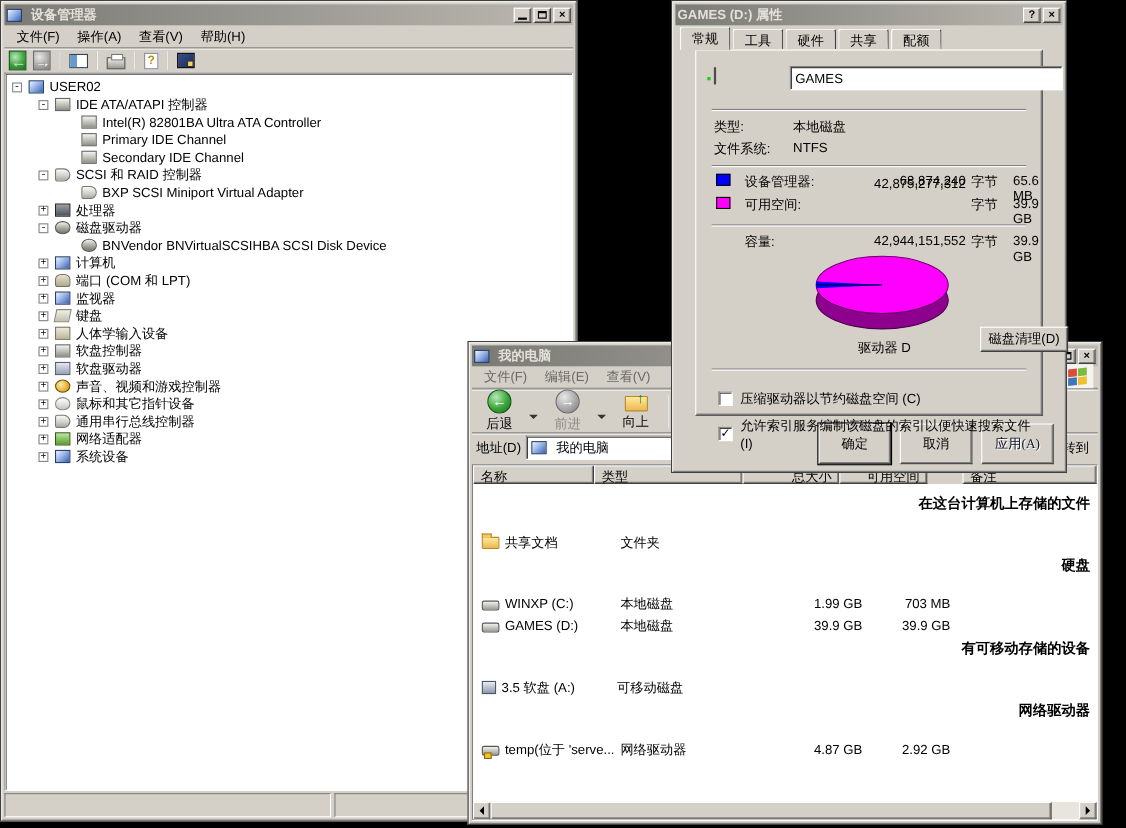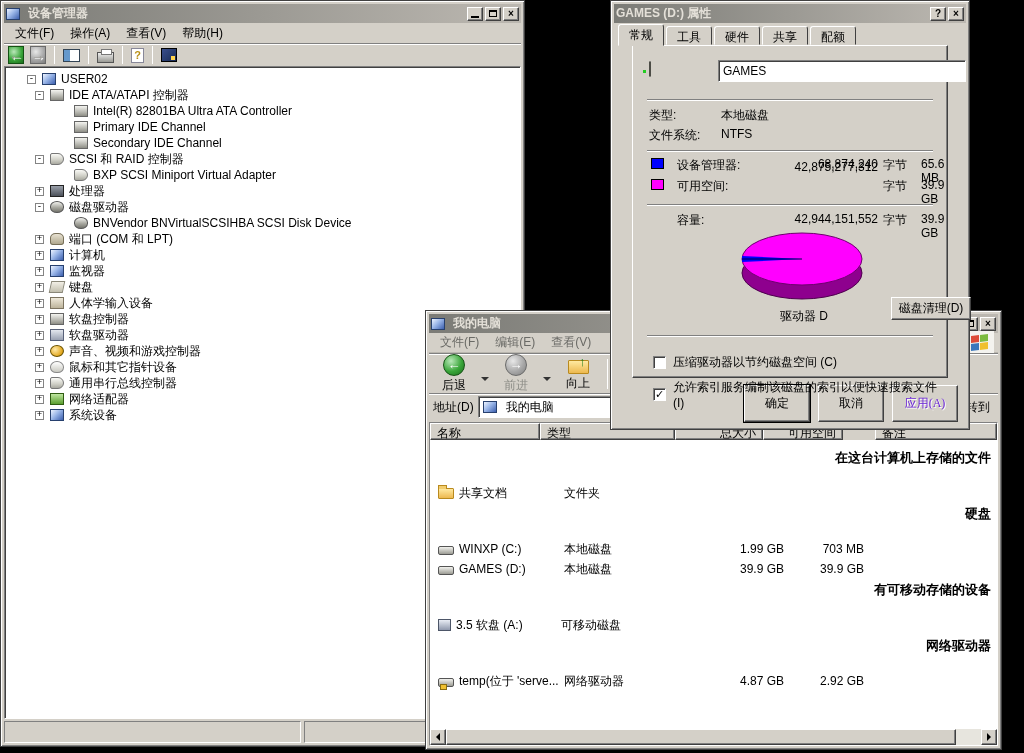--- a/index.html
+++ b/index.html
@@ -23,30 +23,30 @@
   .menubar { display:flex; align-items:center; height:20px; padding:0 4px; gap:2px; }
   .menu-item { padding:2px 7px; white-space:nowrap; }
   .toolbar { display:flex; align-items:center; border-top:1px solid #808080; box-shadow:0 1px 0 #fff inset;
              padding:2px 4px; gap:6px; }
   .tool-sep { width:1px; height:18px; background:#808080; border-right:1px solid #fff; margin:0 2px; }
   .sunken { border:1px solid; border-color:#808080 #fff #fff #808080; box-shadow: inset 1px 1px 0 #404040; background:#fff; }
   .btn { background:#d4d0c8; border:1px solid; border-color:#fff #404040 #404040 #fff;
          box-shadow: inset -1px -1px 0 #808080; display:flex; align-items:center; justify-content:center;
          font-size:12px; white-space:nowrap; }
   .btn-default { outline:1px solid #000; }
-  .btn-disabled { color:#6d28d9; text-shadow:1px 1px 0 #fff; }
+  .btn-disabled { color:#0f172a; text-shadow:1px 1px 0 #fff; }
   .groove { border-top:1px solid #808080; border-bottom:1px solid #fff; height:0; }
   .statusbar { display:flex; gap:3px; height:22px; margin-top:2px; }
   .status-pane { border:1px solid; border-color:#808080 #fff #fff #808080; }
 
   
   #device-manager { left:0; top:0; width:525px; height:747px; z-index:1; display:flex; flex-direction:column; }
   #dm-tree { flex:1; overflow:hidden; padding:4px 2px; }
   .tree-row { display:flex; align-items:center; height:16px; white-space:nowrap; }
-  .tree-row[data-ind="0"] { padding-left:20px; } .tree-row[data-ind="1"] { padding-left:28px; } .tree-row[data-ind="2"] { padding-left:52px; }
+  .tree-row[data-ind="0"] { padding-left:4px; } .tree-row[data-ind="1"] { padding-left:28px; } .tree-row[data-ind="2"] { padding-left:52px; }
   .expander { width:9px; height:9px; border:1px solid #848484; background:#fff; margin-right:6px;
               display:flex; align-items:center; justify-content:center; font-size:9px; line-height:7px;
               font-family:"Liberation Mono","DejaVu Sans Mono",monospace; flex:none; }
   .expander[data-exp=""] { visibility:hidden; }
   .expander::after { content:attr(data-exp); }
   .ticon { width:14px; height:12px; margin-right:5px; flex:none; }
   [data-name="computer-icon"],[data-name="computer-device-icon"],[data-name="monitor-icon"],
   [data-name="system-devices-icon"],[data-name="display-adapter-icon"],[data-name="mini-computer-icon"]
     { background:linear-gradient(135deg,#eef4ff 0%,#9ab6e8 45%,#3c5fae 100%); border:1px solid #27406e; }
   [data-name="ide-controller-icon"],[data-name="floppy-controller-icon"]
@@ -243,28 +243,28 @@
         </div>
 
         <div class="tree-row" data-name="tree-row" data-ind="2">
           <span class="expander" data-name="tree-expander" data-exp=""></span>
           <span class="ticon" data-name="disk-drive-icon"></span>
           <span data-name="tree-label">BNVendor BNVirtualSCSIHBA SCSI Disk Device</span>
         </div>
 
         <div class="tree-row" data-name="tree-row" data-ind="1">
           <span class="expander" data-name="tree-expander" data-exp="+"></span>
+          <span class="ticon" data-name="computer-device-icon"></span>
+          <span data-name="tree-label">计算机</span>
+        </div>
+
+        <div class="tree-row" data-name="tree-row" data-ind="1">
+          <span class="expander" data-name="tree-expander" data-exp="+"></span>
           <span class="ticon" data-name="ports-icon"></span>
           <span data-name="tree-label">端口 (COM 和 LPT)</span>
-        </div>
-
-        <div class="tree-row" data-name="tree-row" data-ind="1">
-          <span class="expander" data-name="tree-expander" data-exp="+"></span>
-          <span class="ticon" data-name="computer-device-icon"></span>
-          <span data-name="tree-label">计算机</span>
         </div>
 
         <div class="tree-row" data-name="tree-row" data-ind="1">
           <span class="expander" data-name="tree-expander" data-exp="+"></span>
           <span class="ticon" data-name="monitor-icon"></span>
           <span data-name="tree-label">监视器</span>
         </div>
 
         <div class="tree-row" data-name="tree-row" data-ind="1">
           <span class="expander" data-name="tree-expander" data-exp="+"></span>

